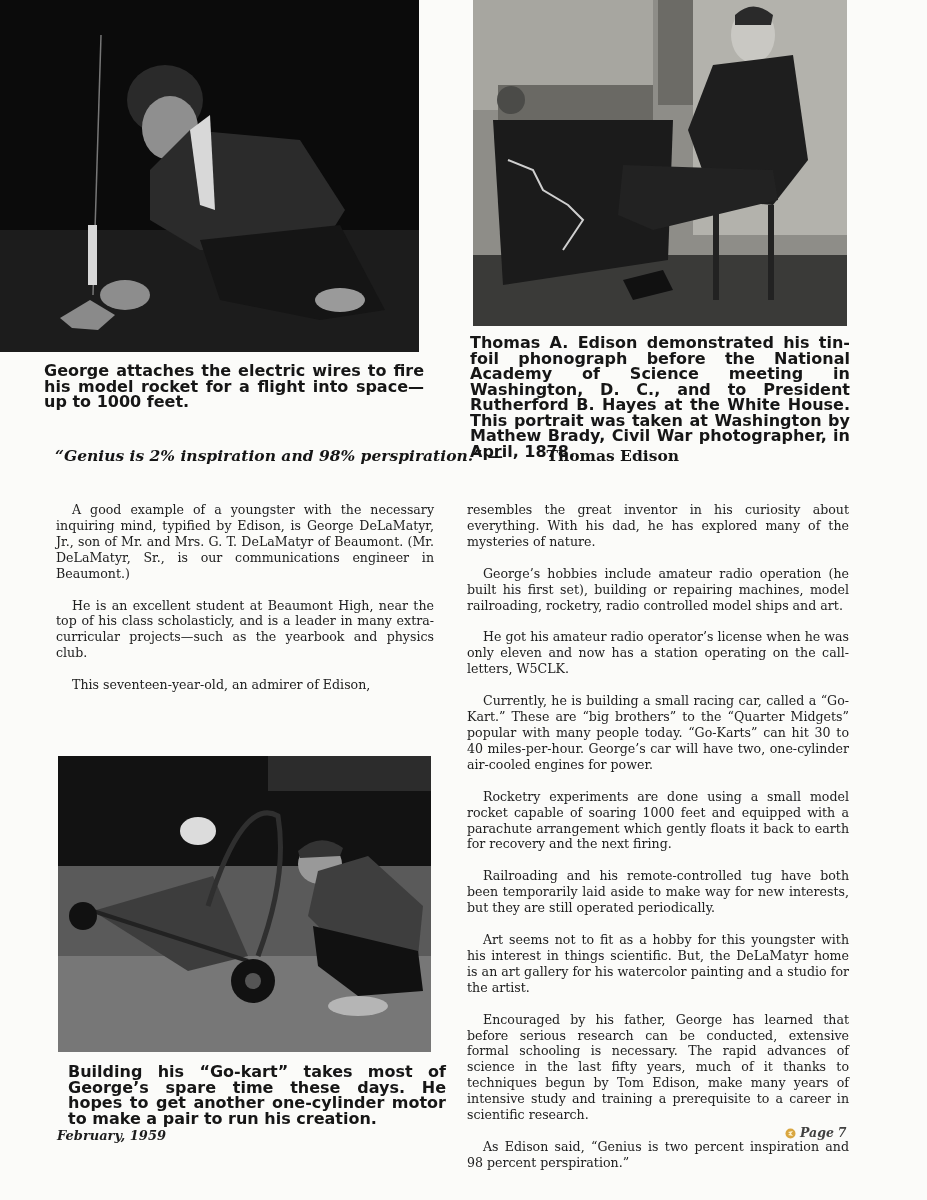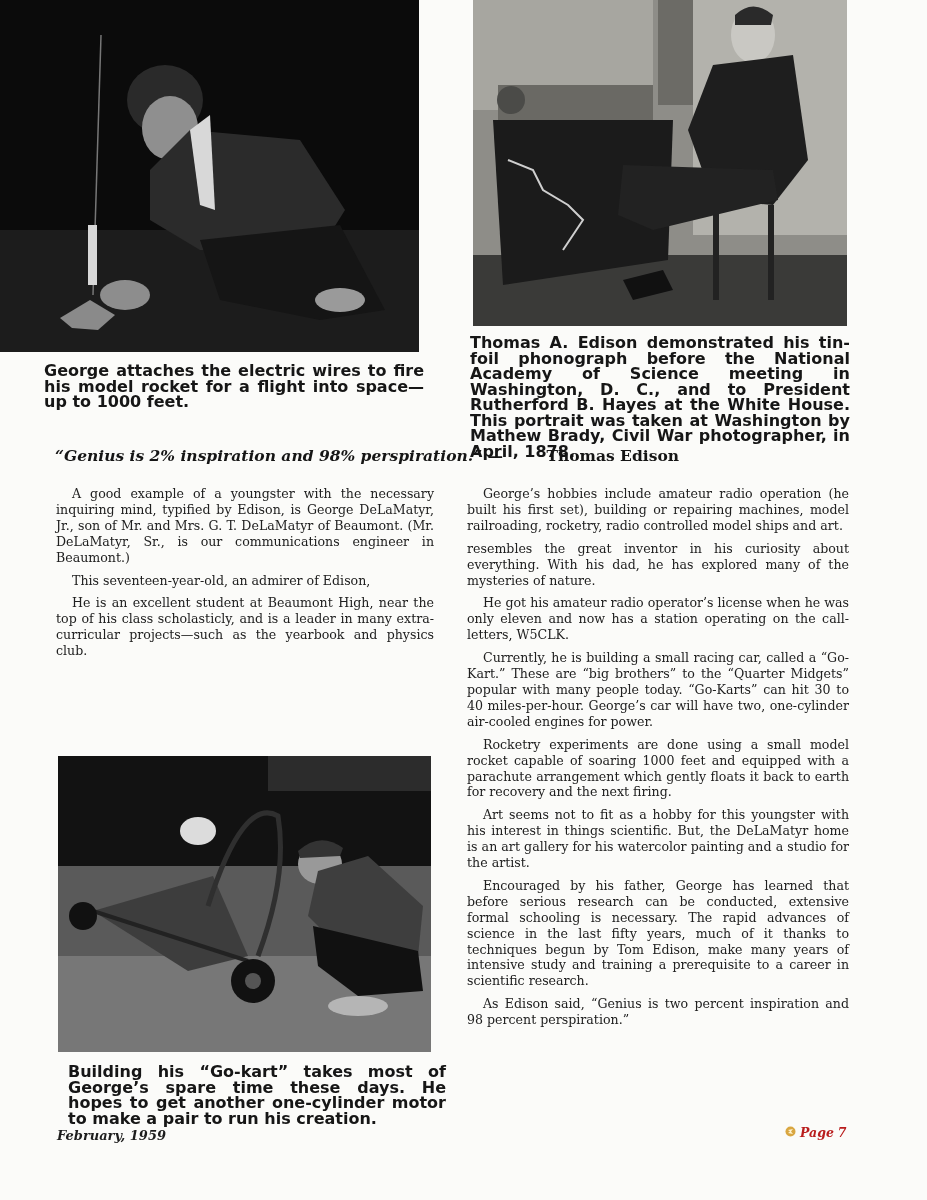--- a/index.html
+++ b/index.html
@@ -40,34 +40,34 @@
 
     .column {
       position: absolute;
       font-family: "DejaVu Serif", "Liberation Serif", serif;
       font-size: 12.6px;
       line-height: 15.9px;
       color: #202020;
       text-align: justify;
       hyphens: auto;
     }
-    .column p { margin: 0 0 7px 0; text-indent: 16px; }
+    .column p { margin: 16px 0 7px 0; text-indent: 16px; }
     #column-left { left: 56px; top: 486px; width: 378px; }
     #column-right { left: 467px; top: 486px; width: 382px; }
 
     #footer-date {
       position: absolute; left: 57px; top: 1128px;
       font-family: "DejaVu Serif", "Liberation Serif", serif;
       font-size: 13px; font-style: italic; font-weight: bold; color: #1d1d1d;
     }
     #footer-page {
       position: absolute; left: 785px; top: 1125px;
       font-family: "DejaVu Serif", "Liberation Serif", serif;
-      font-size: 12.5px; font-style: italic; font-weight: bold; color: #b91c1c;
-      display: flex; gap: 4px;
+      font-size: 12.5px; font-style: italic; font-weight: bold; color: #404040;
+      display: flex; align-items: center; gap: 4px;
     }
     #footer-page .logo { width: 11px; height: 11px; display: inline-block; }
   </style>
 </head>
 <body>
 
 <div class="photo" id="photo-rocket">
   <svg viewBox="0 0 419 352" preserveAspectRatio="none">
     <rect width="419" height="352" fill="#0b0b0b"></rect>
     <rect y="230" width="419" height="122" fill="#1c1c1c"></rect>
@@ -110,22 +110,22 @@
 <div class="caption" id="caption-edison">Thomas A. Edison demonstrated his tin-foil phonograph before the National Academy of Science meeting in Washington, D. C., and to President Rutherford B. Hayes at the White House. This portrait was taken at Washington by Mathew Brady, Civil War photographer, in April, 1878.</div>
 
 <div id="pull-quote">
   <span class="quote-text">“Genius is 2% inspiration and 98% perspiration.”</span>
   <span>—</span>
   <span class="attribution">Thomas Edison</span>
 </div>
 
 <div class="column" id="column-left">
   <p>A good example of a youngster with the necessary inquiring mind, typified by Edison, is George DeLaMatyr, Jr., son of Mr. and Mrs. G. T. DeLaMatyr of Beaumont. (Mr. DeLaMatyr, Sr., is our communications engineer in Beaumont.)</p>
+  <p>He is an excellent student at Beaumont High, near the top of his class scholasticly, and is a leader in many extra-curricular projects—such as the yearbook and physics club.</p>
   <p>This seventeen-year-old, an admirer of Edison,</p>
-  <p>He is an excellent student at Beaumont High, near the top of his class scholasticly, and is a leader in many extra-curricular projects—such as the yearbook and physics club.</p>
 </div>
 
 <div class="photo" id="photo-gokart">
   <svg viewBox="0 0 373 296" preserveAspectRatio="none">
     <rect width="373" height="296" fill="#121212"></rect>
     <rect x="210" y="0" width="163" height="35" fill="#2c2c2c"></rect>
     <rect y="110" width="373" height="186" fill="#5a5a5a"></rect>
     <rect y="200" width="373" height="96" fill="#777"></rect>
     <polygon points="35,155 155,120 190,200 130,215" fill="#3d3d3d"></polygon>
     <line x1="35" y1="155" x2="190" y2="205" stroke="#222" stroke-width="4"></line>
@@ -138,25 +138,26 @@
     <path d="M240 95 Q262 75 285 92 L282 100 L242 102 Z" fill="#333"></path>
     <polygon points="260,115 310,100 365,150 360,200 280,190 250,160" fill="#3e3e3e"></polygon>
     <polygon points="255,170 360,195 365,235 300,240 260,210" fill="#111"></polygon>
     <ellipse cx="300" cy="250" rx="30" ry="10" fill="#b5b5b5"></ellipse>
   </svg>
 </div>
 
 <div class="caption" id="caption-gokart">Building his “Go-kart” takes most of George’s spare time these days. He hopes to get another one-cylinder motor to make a pair to run his creation.</div>
 
 <div class="column" id="column-right">
+  <p style="text-indent:0">resembles the great inventor in his curiosity about everything. With his dad, he has explored many of the mysteries of nature.</p>
   <p>George’s hobbies include amateur radio operation (he built his first set), building or repairing machines, model railroading, rocketry, radio controlled model ships and art.</p>
-  <p style="text-indent:0">resembles the great inventor in his curiosity about everything. With his dad, he has explored many of the mysteries of nature.</p>
   <p>He got his amateur radio operator’s license when he was only eleven and now has a station operating on the call-letters, W5CLK.</p>
   <p>Currently, he is building a small racing car, called a “Go-Kart.” These are “big brothers” to the “Quarter Midgets” popular with many people today. “Go-Karts” can hit 30 to 40 miles-per-hour. George’s car will have two, one-cylinder air-cooled engines for power.</p>
   <p>Rocketry experiments are done using a small model rocket capable of soaring 1000 feet and equipped with a parachute arrangement which gently floats it back to earth for recovery and the next firing.</p>
+  <p>Railroading and his remote-controlled tug have both been temporarily laid aside to make way for new interests, but they are still operated periodically.</p>
   <p>Art seems not to fit as a hobby for this youngster with his interest in things scientific. But, the DeLaMatyr home is an art gallery for his watercolor painting and a studio for the artist.</p>
   <p>Encouraged by his father, George has learned that before serious research can be conducted, extensive formal schooling is necessary. The rapid advances of science in the last fifty years, much of it thanks to techniques begun by Tom Edison, make many years of intensive study and training a prerequisite to a career in scientific research.</p>
   <p>As Edison said, “Genius is two percent inspiration and 98 percent perspiration.”</p>
 </div>
 
 <div id="footer-date">February, 1959</div>
 <div id="footer-page">
   <span class="logo">
     <svg viewBox="0 0 11 11" width="11" height="11">
       <circle cx="5.5" cy="5.5" r="5" fill="#d9a640"></circle>

